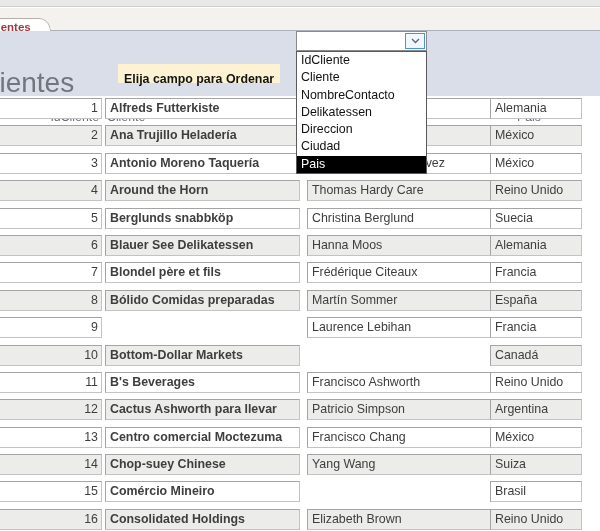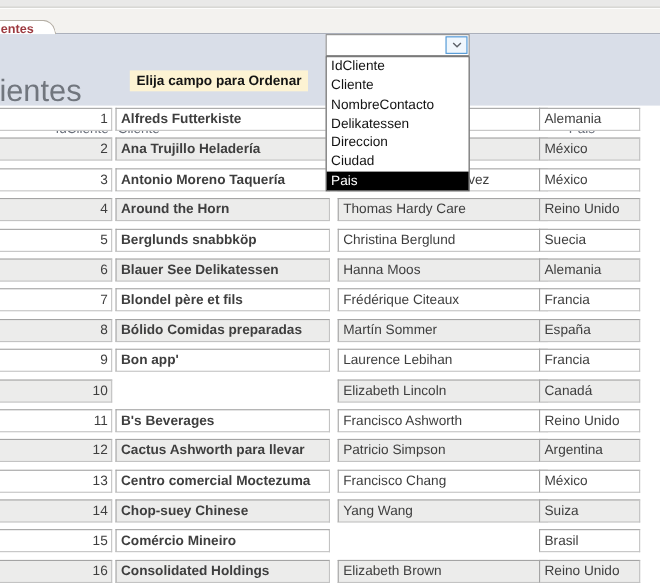--- a/index.html
+++ b/index.html
@@ -19,21 +19,21 @@
   .tab-label{
     position:absolute;left:-14px;top:13px;width:60px;overflow:hidden;
     font-size:11.5px;font-weight:bold;color:var(--tab_text,#9d3a40);white-space:nowrap;
   }
   
   .band{position:absolute;left:0;top:31px;width:600px;height:65px;background:var(--band_bg,#d9dee8);}
   .page-title{
     position:absolute;left:-27px;top:36px;font-size:28px;color:#71767e;white-space:nowrap;
   }
   .sort-label{
-    position:absolute;left:118px;top:33px;height:19px;line-height:19px;padding:0 6px;
+    position:absolute;left:118px;top:33px;height:19px;line-height:19px;padding:6px 6px;
     background:var(--sort_label_bg,#fdf3d3);color:#141414;font-size:12.4px;font-weight:bold;white-space:nowrap;
   }
   .hdr{position:absolute;top:79px;font-size:12.3px;color:#676d78;white-space:nowrap;}
   .hdr-id{left:20px;width:79px;text-align:right;}
   .hdr-cliente{left:107px;}
   .hdr-pais{left:517px;}
   
   .rows{position:absolute;left:0;top:96px;width:600px;}
   .row{position:relative;height:27.4px;}
   .cell{
@@ -129,27 +129,26 @@
         <div class="cell pais">Francia</div>
       </div>
       <div class="row alt">
         <div class="cell id">8</div>
         <div class="cell cliente">Bólido Comidas preparadas</div>
         <div class="cell contacto">Martín Sommer</div>
         <div class="cell pais">España</div>
       </div>
       <div class="row">
         <div class="cell id">9</div>
-        <div class="cell cliente">Bon app'</div>
         <div class="cell contacto">Laurence Lebihan</div>
         <div class="cell pais">Francia</div>
       </div>
       <div class="row alt">
         <div class="cell id">10</div>
-        <div class="cell contacto">Elizabeth Lincoln</div>
+        <div class="cell cliente">Bottom-Dollar Markets</div>
         <div class="cell pais">Canadá</div>
       </div>
       <div class="row">
         <div class="cell id">11</div>
         <div class="cell cliente">B's Beverages</div>
         <div class="cell contacto">Francisco Ashworth</div>
         <div class="cell pais">Reino Unido</div>
       </div>
       <div class="row alt">
         <div class="cell id">12</div>

